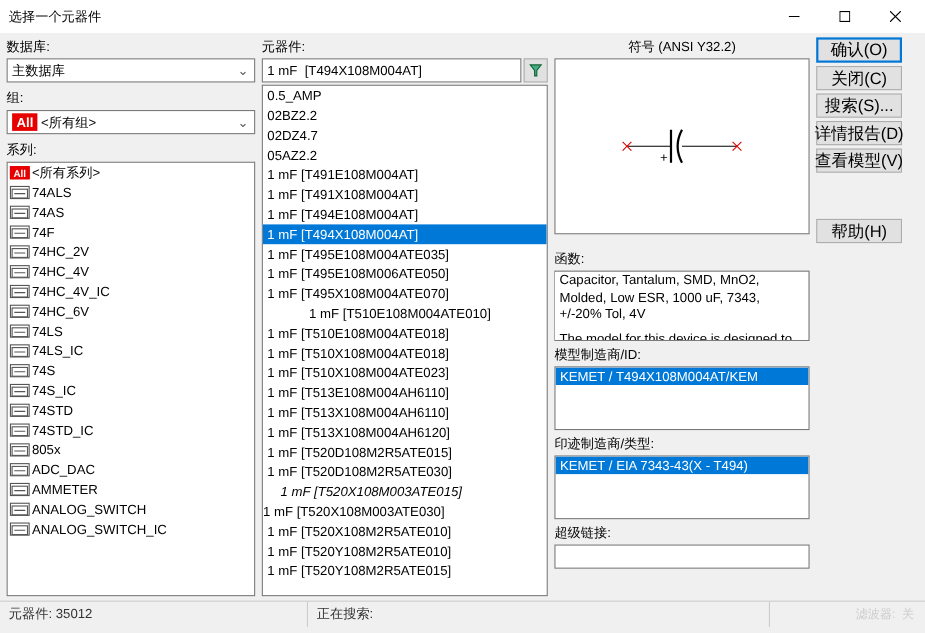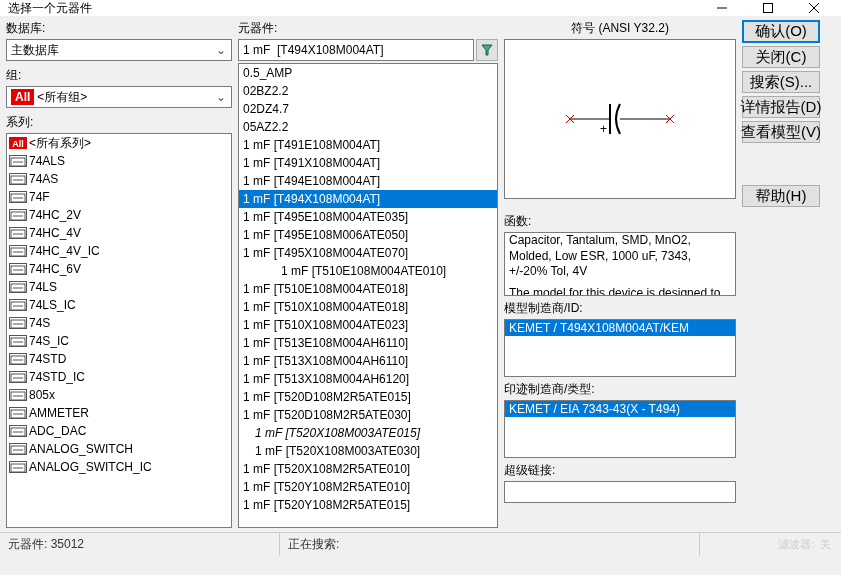--- a/index.html
+++ b/index.html
@@ -1,17 +1,17 @@
 <!DOCTYPE html>
 <html><head>
 <meta charset="utf-8">
 <style>
 * { box-sizing: border-box; margin: 0; padding: 0; font-family: "Microsoft YaHei", "SimSun", Arial, sans-serif; font-size: 12px; }
 body { background: #f0f0f0; width: 841px; height: 575px; overflow: hidden; }
-.titlebar { height: 16px; background: #fff; display: flex; align-items: center; padding: 0 4px 0 8px; }
+.titlebar { height: 30px; background: #fff; display: flex; align-items: center; padding: 0 4px 0 8px; }
 .titlebar .title { flex: 1; color: #000; }
 .tb-btn { width: 46px; height: 30px; display: flex; align-items: center; justify-content: center; cursor: pointer; }
 .content { display: flex; height: 516px; background: #f0f0f0; padding: 4px 6px; gap: 6px; }
 .col { display: flex; flex-direction: column; }
 .col-left { width: 226px; }
 .col-mid { width: 260px; }
 .col-sym { width: 232px; }
 .col-btns { width: 78px; gap: 3px; }
 .label { color: #000; margin-bottom: 2px; }
 .dropdown { height: 22px; background: #fff; border: 1px solid #7a7a7a; display: flex; align-items: center; padding: 0 2px 0 4px; margin-bottom: 6px; position:relative; }
@@ -218,30 +218,30 @@
           </span>
           <span>805x</span>
         </div>
         <div class="list-item">
           <span class="ico">
             <span class="series-ico"><svg width="16" height="10">
                 <rect x="1" y="1" width="14" height="8" fill="#fff" stroke="#555"></rect>
                 <line x1="3" y1="5" x2="13" y2="5" stroke="#555"></line>
               </svg></span>
           </span>
+          <span>ADC_DAC</span>
+        </div>
+        <div class="list-item">
+          <span class="ico">
+            <span class="series-ico"><svg width="16" height="10">
+                <rect x="1" y="1" width="14" height="8" fill="#fff" stroke="#555"></rect>
+                <line x1="3" y1="5" x2="13" y2="5" stroke="#555"></line>
+              </svg></span>
+          </span>
           <span>AMMETER</span>
-        </div>
-        <div class="list-item">
-          <span class="ico">
-            <span class="series-ico"><svg width="16" height="10">
-                <rect x="1" y="1" width="14" height="8" fill="#fff" stroke="#555"></rect>
-                <line x1="3" y1="5" x2="13" y2="5" stroke="#555"></line>
-              </svg></span>
-          </span>
-          <span>ADC_DAC</span>
         </div>
         <div class="list-item">
           <span class="ico">
             <span class="series-ico"><svg width="16" height="10">
                 <rect x="1" y="1" width="14" height="8" fill="#fff" stroke="#555"></rect>
                 <line x1="3" y1="5" x2="13" y2="5" stroke="#555"></line>
               </svg></span>
           </span>
           <span>ANALOG_SWITCH</span>
         </div>
@@ -282,21 +282,21 @@
         <div class="list-item" style="padding-left: 4px; margin-left: 38px;">1 mF  [T510E108M004ATE010]</div>
         <div class="list-item" style="padding-left: 4px;">1 mF  [T510E108M004ATE018]</div>
         <div class="list-item" style="padding-left: 4px;">1 mF  [T510X108M004ATE018]</div>
         <div class="list-item" style="padding-left: 4px;">1 mF  [T510X108M004ATE023]</div>
         <div class="list-item" style="padding-left: 4px;">1 mF  [T513E108M004AH6110]</div>
         <div class="list-item" style="padding-left: 4px;">1 mF  [T513X108M004AH6110]</div>
         <div class="list-item" style="padding-left: 4px;">1 mF  [T513X108M004AH6120]</div>
         <div class="list-item" style="padding-left: 4px;">1 mF  [T520D108M2R5ATE015]</div>
         <div class="list-item" style="padding-left: 4px;">1 mF  [T520D108M2R5ATE030]</div>
         <div class="list-item" style="padding-left: 16px; font-style: italic;">1 mF  [T520X108M003ATE015]</div>
-        <div class="list-item" style="padding-left: 16px; text-align: right;">1 mF  [T520X108M003ATE030]</div>
+        <div class="list-item" style="padding-left: 0; text-align: right;">1 mF  [T520X108M003ATE030]</div>
         <div class="list-item" style="padding-left: 4px;">1 mF  [T520X108M2R5ATE010]</div>
         <div class="list-item" style="padding-left: 4px;">1 mF  [T520Y108M2R5ATE010]</div>
         <div class="list-item" style="padding-left: 4px;">1 mF  [T520Y108M2R5ATE015]</div>
       </div>
   </div>
 
   <div class="col col-sym">
     <div class="symbol-hdr">符号 (ANSI Y32.2)</div>
     <div class="symbol-box">
       <svg width="120" height="60">

